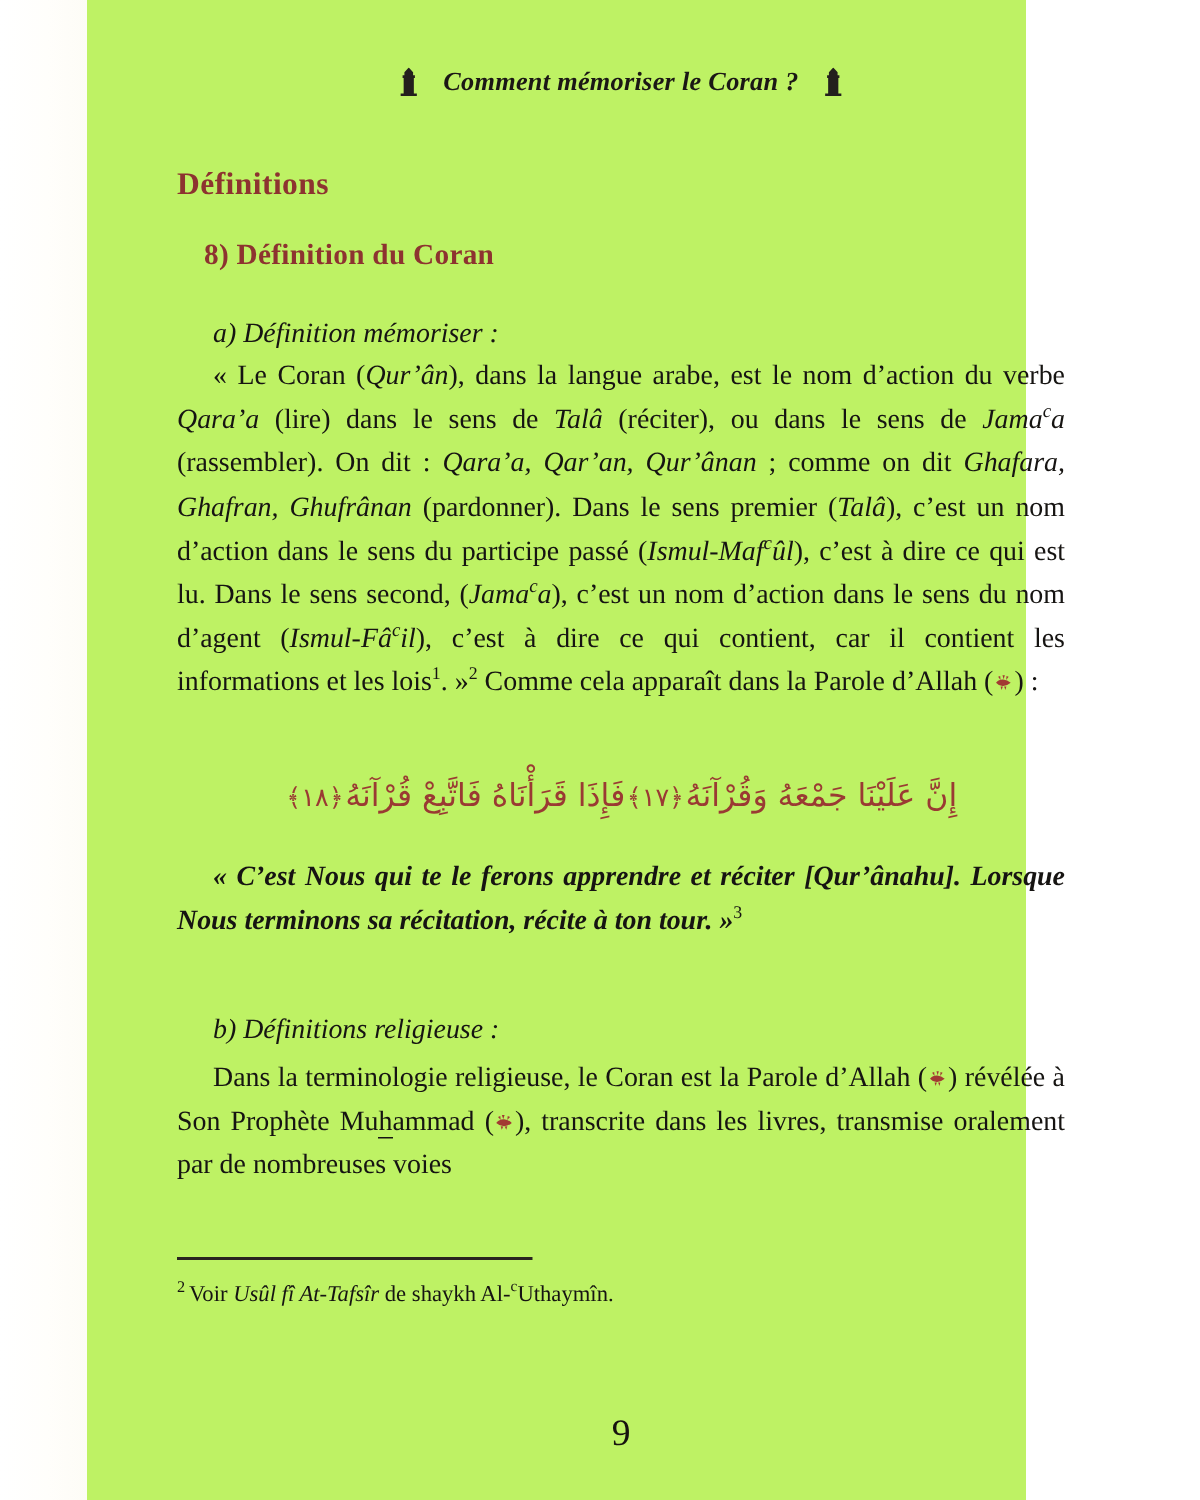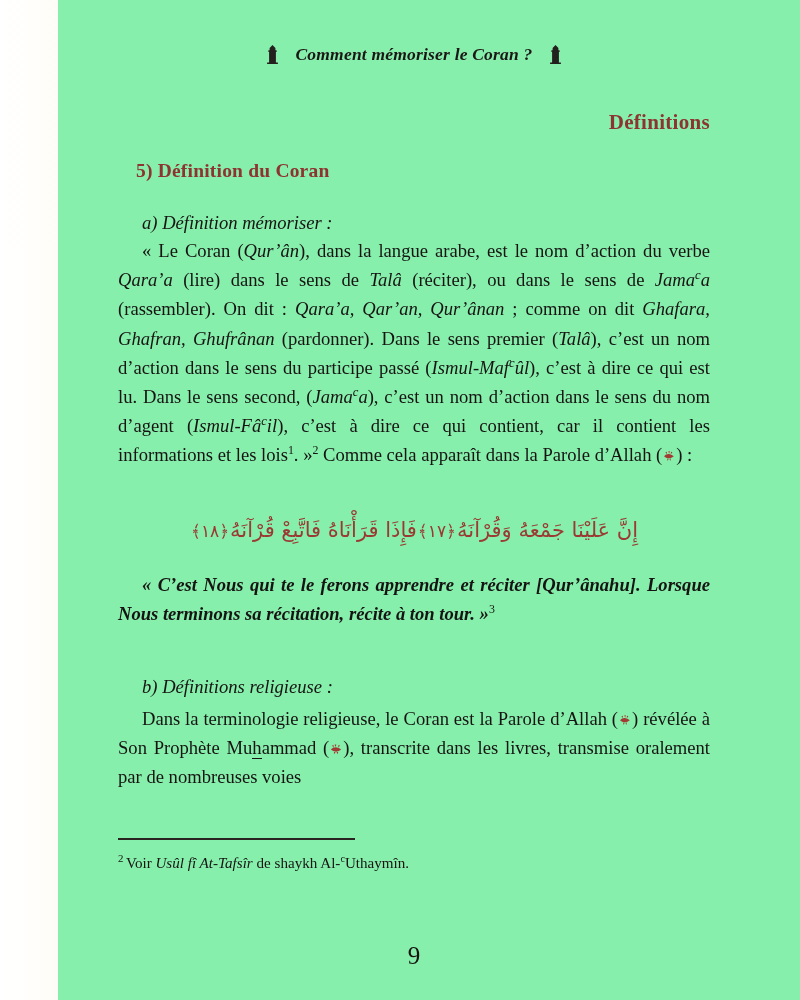--- a/index.html
+++ b/index.html
@@ -10,23 +10,23 @@
     width: 800px;
     height: 1000px;
     background: #ffffff;
     font-family: "Liberation Serif", "DejaVu Serif", serif;
     color: #161412;
     overflow: hidden;
   }
 
   .page {
     position: relative;
-    width: 800px;
+    width: 684px;
     height: 1000px;
-    background: #86efac;
+    background: #bef264;
     box-sizing: border-box;
   }
   
   .page::before {
     content: "";
     position: absolute;
     left: 0; top: 0;
     width: 58px; height: 100%;
     background: linear-gradient(to right, #ffffff 0%, #fffefb 55%, #fdfcf6 100%);
     pointer-events: none;
@@ -65,21 +65,21 @@
     flex: 0 0 auto;
   }
   .fleuron svg { display: block; }
 
   
   .h-center {
     position: absolute;
     top: 110px;
     left: 0;
     width: 592px;
-    text-align: right;
+    text-align: left;
     font-size: 21px;
     font-weight: bold;
     color: #8d3330;
     letter-spacing: 0.3px;
   }
   .h-sub {
     position: absolute;
     top: 160px;
     left: 18px;
     font-size: 19.5px;
@@ -222,21 +222,21 @@
       </span>
       <span>Comment mémoriser  le Coran ?</span>
       <span class="fleuron">
         <svg width="13" height="19" viewBox="0 0 13 19" aria-hidden="true">
           <path d="M6.5 0 L9.4 3.1 L9.4 5.2 L10.6 5.2 L10.6 7.0 L9.9 7.0 L9.9 17.4 L11.9 17.4 L11.9 19 L1.1 19 L1.1 17.4 L3.1 17.4 L3.1 7.0 L2.4 7.0 L2.4 5.2 L3.6 5.2 L3.6 3.1 Z" fill="#23201d"></path>
         </svg>
       </span>
     </div>
 
     <div class="h-center">Définitions</div>
-    <div class="h-sub">5) Définition du Coran</div>
+    <div class="h-sub">8) Définition du Coran</div>
 
     <div class="body-block sec-a">
       <div class="subhead">a) Définition mémoriser :</div>
     </div>
 
     <div class="body-block para-1">
       <p class="lead" style="margin:0;">«&nbsp;Le Coran (<em class="t">Qur’ân</em>), dans la langue arabe, est le nom d’action du verbe <em class="t">Qara’a</em> (lire) dans le sens de <em class="t">Talâ</em> (réciter), ou dans le sens de <em class="t">Jama<span class="ayn">c</span>a</em> (rassembler). On dit&nbsp;: <em class="t">Qara’a, Qar’an, Qur’ânan</em>&nbsp;; comme on dit <em class="t">Ghafara, Ghafran, Ghufrânan</em> (pardonner). Dans le sens premier (<em class="t">Talâ</em>), c’est un nom d’action dans le sens du participe passé (<em class="t">Ismul-Maf<span class="ayn">c</span>ûl</em>), c’est à dire ce qui est lu. Dans le sens second, (<em class="t">Jama<span class="ayn">c</span>a</em>), c’est un nom d’action dans le sens du nom d’agent (<em class="t">Ismul-Fâ<span class="ayn">c</span>il</em>), c’est à dire ce qui contient, car il contient les informations et les lois<sup class="fn">1</sup>.&nbsp;»<sup class="fn">2</sup> Comme cela apparaît dans la Parole d’Allah (<span class="honorific"><svg width="14" height="14" viewBox="0 0 14 14" aria-hidden="true">
               <g fill="#a23a33">
                 <path d="M2 7.2 q2-2.4 4.8-2.2 q2.8.2 5 2.2 q-2.1 1.9-5 2.1 Q4 9.5 2 7.2Z"></path>
                 <path d="M6.3 2.2 l.8 2.6 .8-2.6z"></path>

